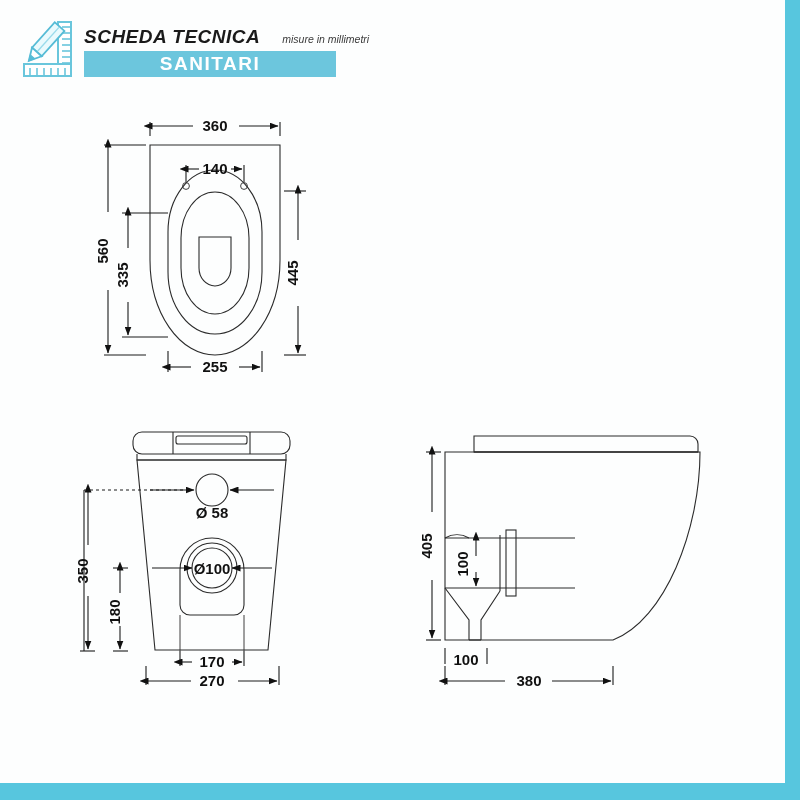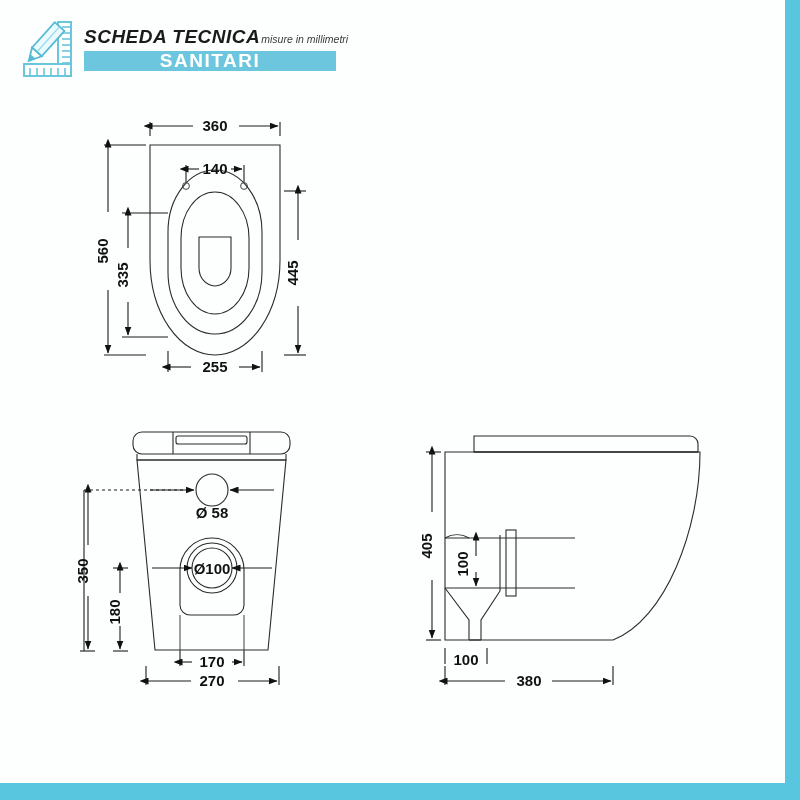--- a/index.html
+++ b/index.html
@@ -30,25 +30,25 @@
   .logo-icon{
     position:absolute; left:18px; top:20px; width:64px; height:58px;
   }
   .title-line{
     position:absolute; left:84px; top:26px;
     font-size:19px; font-weight:bold; font-style:italic;
     letter-spacing:.5px; color:#1a1a1a; white-space:nowrap;
   }
   .title-sub{
     font-size:10.5px; font-weight:normal; font-style:italic;
-    color:#3a3a3a; letter-spacing:0; margin-left:1px;text-align:center;
+    color:#3a3a3a; letter-spacing:0; margin-left:22px;text-align:center;
   }
   .banner{
     position:absolute; left:84px; top:51px;
-    width:252px; height:20px;
+    width:252px; height:26px;
     background:#6cc6dd;
     display:flex; align-items:center; justify-content:center;
   }
   .banner-text{
     color:#ffffff; font-size:19px; font-weight:bold;
     letter-spacing:1.5px;
   }
   
   svg#drawing{
     position:absolute; left:0; top:0; width:800px; height:800px;

